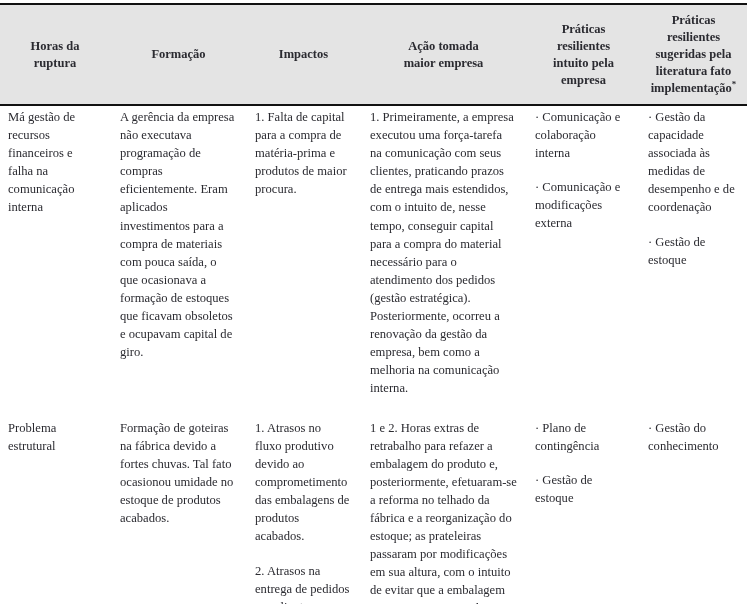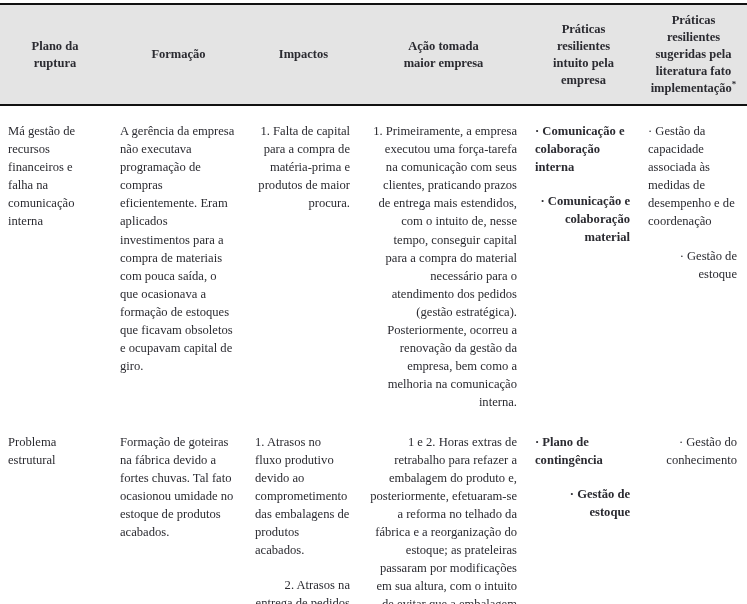--- a/index.html
+++ b/index.html
@@ -47,49 +47,48 @@
   tbody td {
     vertical-align: top;
     font-size: 12.6px;
     line-height: 18.1px;
     color: #2b2b31;
     padding: 0;
     text-align: left;
     background: #ffffff;
   }
   tbody tr.row-first td {
-    padding-top: 16px;
+    padding-top: 2px;
     padding-bottom: 2px;
     margin-left: 8px;
   }
   tbody tr.row-last td {
     padding-top: 19px;
     padding-bottom: 6px;
     border-bottom: 2.5px solid #111111;
   }
   .cell-inner {
     padding-right: 10px;
   }
   .cell-inner p {
     margin: 0 0 17px 0;
   }
   .cell-inner p:last-child {
     margin-bottom: 0;
-    text-align: right;
   }
   .cell-inner p.bullet {
     margin: 0 0 16px 0;
     text-indent: 0;
   }
   
   .col-cause   { padding-left: 8px; }
   .col-desc    { padding-left: 10px; }
   .col-impact  { padding-left: 8px; }
   .col-action  { padding-left: 10px; }
-  .col-prac-ad { padding-left: 8px; font-weight: bold; }
+  .col-prac-ad { padding-left: 8px; }
   .col-prac-su { padding-left: 8px; }
 
   .sup-mark {
     font-size: 9px;
     vertical-align: super;
     line-height: 0;
   }
   th .hdr-line { display: block; }
 </style>
 </head>
@@ -101,21 +100,21 @@
       <col style="width:110px">
       <col style="width:137px">
       <col style="width:113px">
       <col style="width:167px">
       <col style="width:113px">
       <col style="width:107px">
     </colgroup>
     <thead>
       <tr>
         <th>
-          <span class="hdr-line">Plano da</span>
+          <span class="hdr-line">Horas da</span>
           <span class="hdr-line">ruptura</span>
         </th>
         <th>
           <span class="hdr-line">Formação</span>
         </th>
         <th>
           <span class="hdr-line">Impactos</span>
         </th>
         <th>
           <span class="hdr-line">Ação tomada</span>
@@ -150,21 +149,21 @@
           </div>
         </td>
         <td class="col-action">
           <div class="cell-inner">
             <p>1. Primeiramente, a empresa executou uma força-tarefa na comunicação com seus clientes, praticando prazos de entrega mais estendidos, com o intuito de, nesse tempo, conseguir capital para a compra do material necessário para o atendimento dos pedidos (gestão estratégica). Posteriormente, ocorreu a renovação da gestão da empresa, bem como a melhoria na comunicação interna.</p>
           </div>
         </td>
         <td class="col-prac-ad">
           <div class="cell-inner">
             <p class="bullet">· Comunicação e colaboração interna</p>
-            <p class="bullet">· Comunicação e colaboração material</p>
+            <p class="bullet">· Comunicação e modificações externa</p>
           </div>
         </td>
         <td class="col-prac-su">
           <div class="cell-inner">
             <p class="bullet">· Gestão da capacidade associada às medidas de desempenho e de coordenação</p>
             <p class="bullet">· Gestão de estoque</p>
           </div>
         </td>
       </tr>
       <tr class="row-last">

